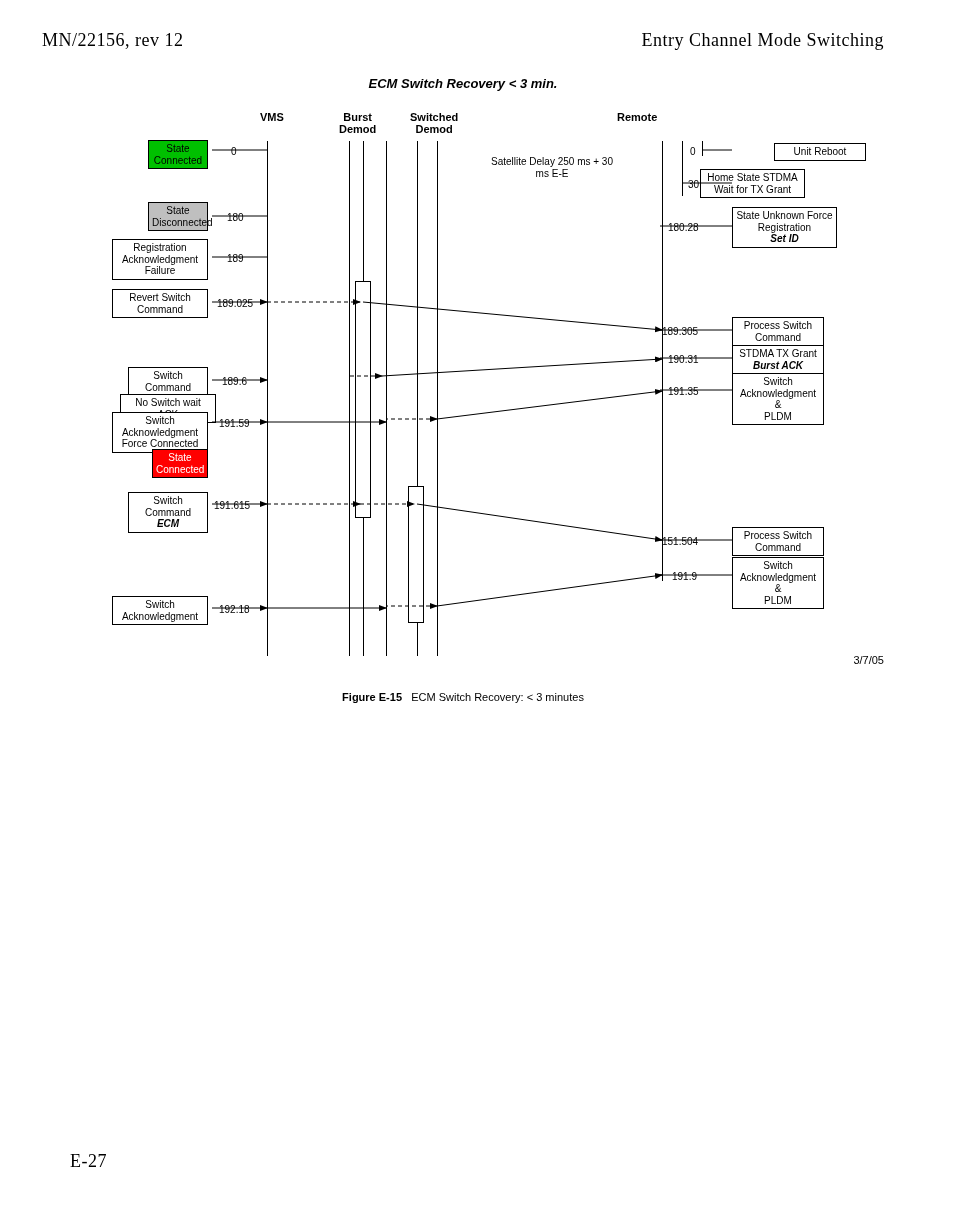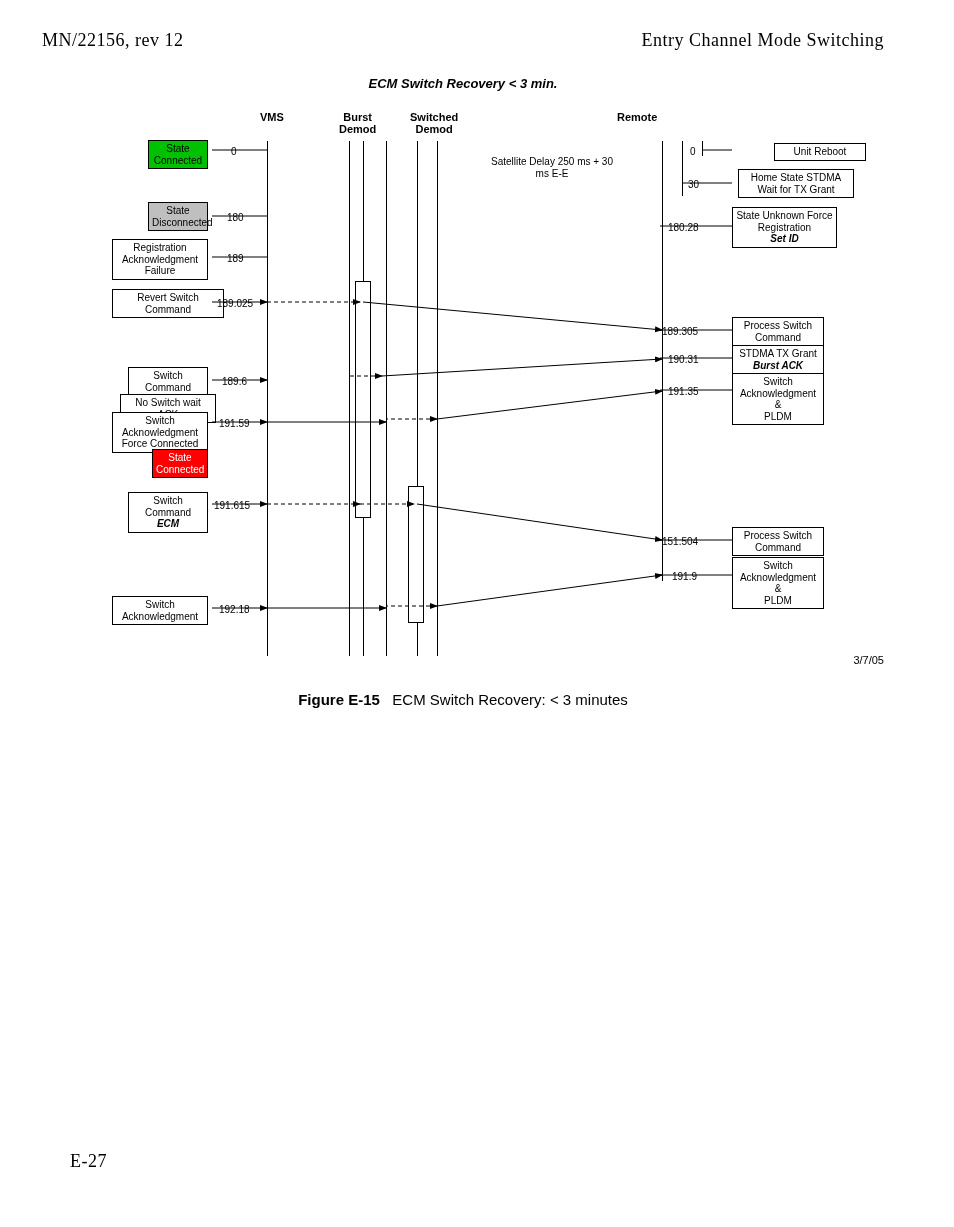--- a/index.html
+++ b/index.html
@@ -71,21 +71,21 @@
     font-size: 10px;
     white-space: nowrap;
   }
   .arrow {
     position: absolute;
     pointer-events: none;
   }
   .figure-caption {
     text-align: center;
     font-family: Arial, sans-serif;
-    font-size: 15px;
+    font-size: 11px;
     margin-top: 25px;
   }
   .figure-caption .fig-label { font-weight: bold; }
   .footer {
     position: absolute;
     bottom: 55px;
     left: 70px;
     right: 70px;
     display: flex;
     justify-content: space-between;
@@ -140,21 +140,21 @@
         </div>
         <div class="box grey" style="left: 106px; top: 96px; width: 60px; min-height: 25px;">
           <div>State</div>
           <div>Disconnected</div>
         </div>
         <div class="box" style="left: 70px; top: 133px; width: 96px; min-height: 35px;">
           <div>Registration</div>
           <div>Acknowledgment</div>
           <div>Failure</div>
         </div>
-        <div class="box" style="left: 70px; top: 183px; width: 112px; min-height: 25px;">
+        <div class="box" style="left: 70px; top: 183px; width: 96px; min-height: 25px;">
           <div>Revert Switch</div>
           <div>Command</div>
         </div>
         <div class="box" style="left: 86px; top: 261px; width: 80px; min-height: 25px;">
           <div>Switch Command</div>
           <div style="font-weight: bold; font-style: italic;">ECM</div>
         </div>
         <div class="box" style="left: 78px; top: 288px; width: 96px; min-height: 14px;">
           <div>No Switch wait ACK</div>
         </div>
@@ -171,21 +171,21 @@
           <div>Switch Command</div>
           <div style="font-weight: bold; font-style: italic;">ECM</div>
         </div>
         <div class="box" style="left: 70px; top: 490px; width: 96px; min-height: 25px;">
           <div>Switch</div>
           <div>Acknowledgment</div>
         </div>
         <div class="box" style="left: 690px; top: 37px; width: 92px; min-height: 14px; margin-left: 42px;">
           <div>Unit Reboot</div>
         </div>
-        <div class="box" style="left: 696px; top: 63px; width: 116px; min-height: 25px;">
+        <div class="box" style="left: 658px; top: 63px; width: 105px; min-height: 25px;">
           <div>Home State  STDMA</div>
           <div>Wait for TX Grant</div>
         </div>
         <div class="box" style="left: 690px; top: 101px; width: 105px; min-height: 35px;">
           <div>State Unknown Force</div>
           <div>Registration</div>
           <div style="font-weight: bold; font-style: italic;">Set ID</div>
         </div>
         <div class="box" style="left: 690px; top: 211px; width: 92px; min-height: 25px;">
           <div>Process Switch</div>

